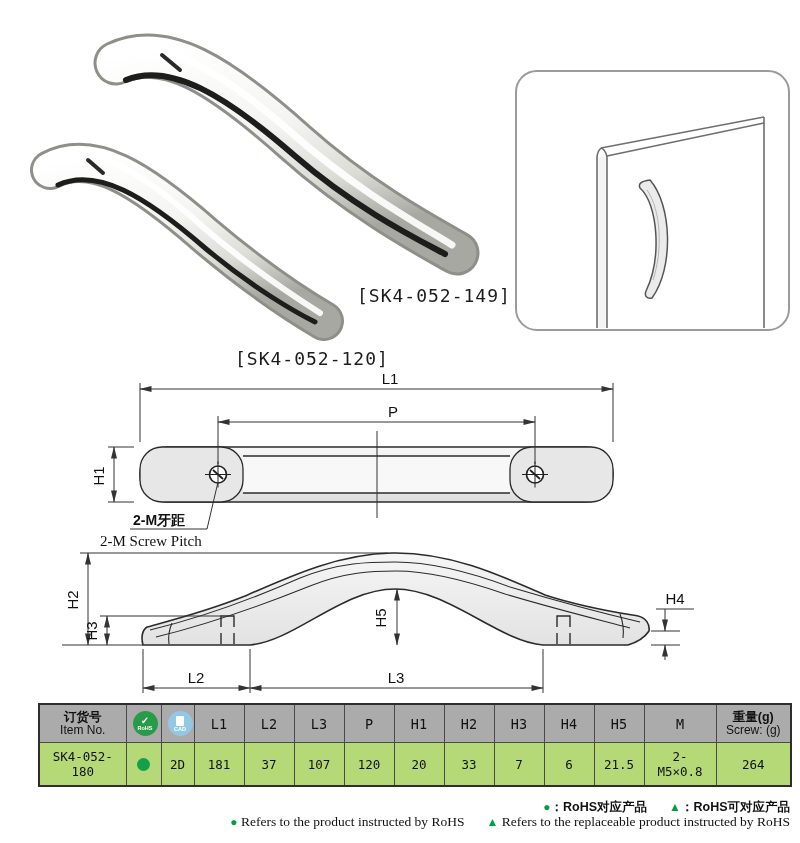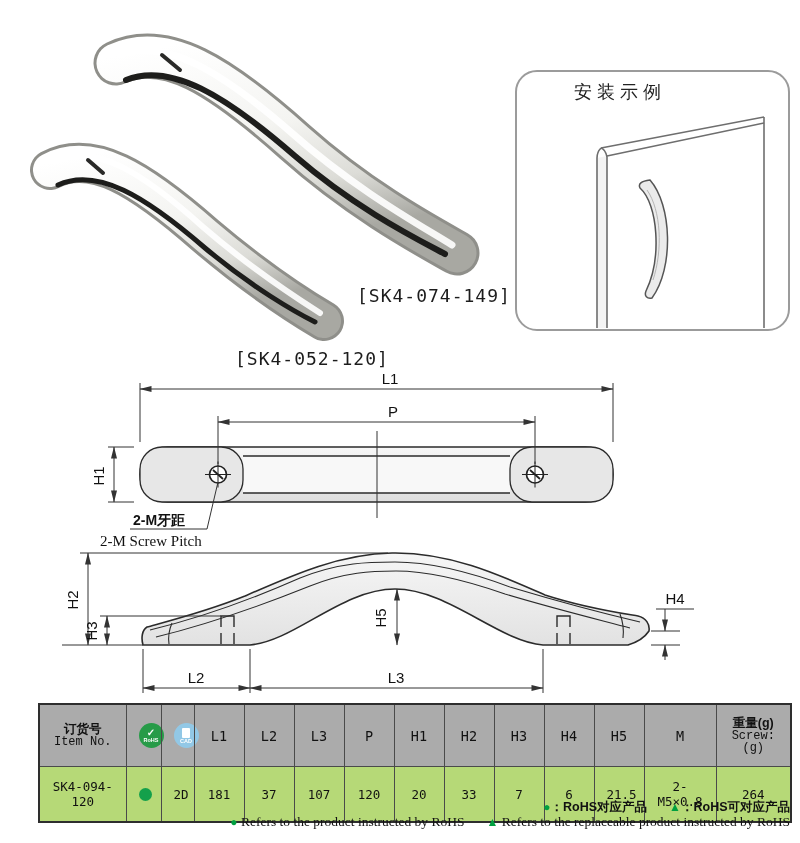--- a/index.html
+++ b/index.html
@@ -15,26 +15,26 @@
   .install-titles{position:absolute;left:8px;top:8px;width:190px;text-align:center;}
   .install-zh{font-size:18px;letter-spacing:5px;color:#222;}
   .install-en{font-family:"Liberation Serif",serif;font-size:18px;color:#222;margin-top:1px;}
   
   text.dim{font-family:"Liberation Sans",sans-serif;font-size:15px;fill:#111;}
   text.dimzh{font-family:"Liberation Sans",sans-serif;font-size:14px;font-weight:bold;fill:#111;}
   text.dimen{font-family:"Liberation Serif",serif;font-size:15px;fill:#111;}
   
   table.spec{position:absolute;left:38px;top:703px;border-collapse:collapse;table-layout:fixed;
              width:752px;border:2.5px solid #2e2e2e;}
-  table.spec th,table.spec td{border:1.5px solid #4a4a4a;padding:12px;text-align:center;vertical-align:middle;}
+  table.spec th,table.spec td{border:1.5px solid #4a4a4a;padding:6px;text-align:center;vertical-align:middle;}
   table.spec thead tr{height:29px;background:#ababab;}
   table.spec tbody tr{height:27px;}
   tr.hl{background:#b6d977;}
   .th-zh{font-size:12.5px;font-weight:bold;line-height:13px;}
-  .th-en{font-family:Liberation Mono, monospace;font-size:12px;font-weight:normal;line-height:12px;}
+  .th-en{font-family:Liberation Sans, sans-serif;font-size:12px;font-weight:normal;line-height:12px;}
   .th-dim{font-family:"DejaVu Sans Mono",monospace;font-size:13.5px;font-weight:normal;}
   td.mono{font-family:"DejaVu Sans Mono",monospace;font-size:12.5px;letter-spacing:0;}
   .rohs-badge{width:25px;height:25px;border-radius:50%;background:#279b48;margin:0 auto;
               display:flex;flex-direction:column;align-items:center;justify-content:center;}
   .rohs-badge .chk{color:#fff;font-size:10px;line-height:9px;font-weight:bold;}
   .rohs-badge .lbl{color:#fff;font-size:5.5px;font-weight:bold;line-height:6px;}
   .cad-badge{width:25px;height:25px;border-radius:50%;background:#92c8e6;margin:0 auto;
              display:flex;flex-direction:column;align-items:center;justify-content:center;}
   .cad-badge .doc{width:8px;height:10px;background:#fff;border-radius:1px;}
   .cad-badge .lbl{color:#fff;font-size:5.5px;font-weight:bold;line-height:6px;}
@@ -70,26 +70,25 @@
     </g>
 
     <g>
       <path d="M 50,170 C 92,148 140,178 205,235 C 258,280 302,308 324,321" fill="none" stroke="#8f8f8a" stroke-width="40" stroke-linecap="round"></path>
       <path d="M 50,170 C 92,148 140,178 205,235 C 258,280 302,308 324,321" fill="none" stroke="url(#gHandle)" stroke-width="34" stroke-linecap="round"></path>
       <path d="M 54,162 C 94,142 142,172 203,227 C 255,272 298,299 320,313" fill="none" stroke="rgba(255,255,255,0.9)" stroke-width="6" stroke-linecap="round"></path>
       <path d="M 58,185 C 97,167 145,196 205,248 C 253,288 295,312 315,322" fill="none" stroke="#1d1d1b" stroke-width="5" stroke-linecap="round"></path>
       <path d="M 88,160 L 103,173" stroke="#2a2a28" stroke-width="4" stroke-linecap="round" fill="none"></path>
     </g>
   </svg>
-  <div class="photo-label" style="left:357px;top:285px">[SK4-074-149]</div>
+  <div class="photo-label" style="left:357px;top:285px">[SK4-052-149]</div>
   <div class="photo-label" style="left:235px;top:348px">[SK4-052-120]</div>
 
   <div class="install-box">
     <div class="install-titles">
-      <div class="install-zh">安装示例</div>
     </div>
   </div>
   <svg class="abs" style="left:515px;top:70px" width="276" height="262" viewBox="515 70 276 262">
     <g stroke="#6e6e6e" stroke-width="1.6" fill="none">
       <polygon points="597,158 607,156 607,328 597,328" fill="#f4f4f4" stroke="none"></polygon>
       <path d="M 597,328 L 597,158 C 597,154 599,150 601,148"></path>
       <path d="M 607,328 L 607,157 C 606,152 604,149 601,148"></path>
       <path d="M 601,148 L 764,117"></path>
       <path d="M 607,156 L 764,123"></path>
       <path d="M 764,117 L 764,328"></path>
@@ -265,21 +264,21 @@
         <th class="th-dim">H5</th>
         <th class="th-dim">M</th>
         <th>
           <div class="th-zh">重量(g)</div>
           <div class="th-en">Screw: (g)</div>
         </th>
       </tr>
     </thead>
     <tbody>
       <tr class="hl">
-        <td class="mono">SK4-094-120</td>
+        <td class="mono">SK4-052-180</td>
         <td>
             <div class="gdot"></div>
           </td>
         <td class="mono">2D</td>
         <td class="mono">181</td>
         <td class="mono">37</td>
         <td class="mono">107</td>
         <td class="mono">120</td>
         <td class="mono">20</td>
         <td class="mono">33</td>

